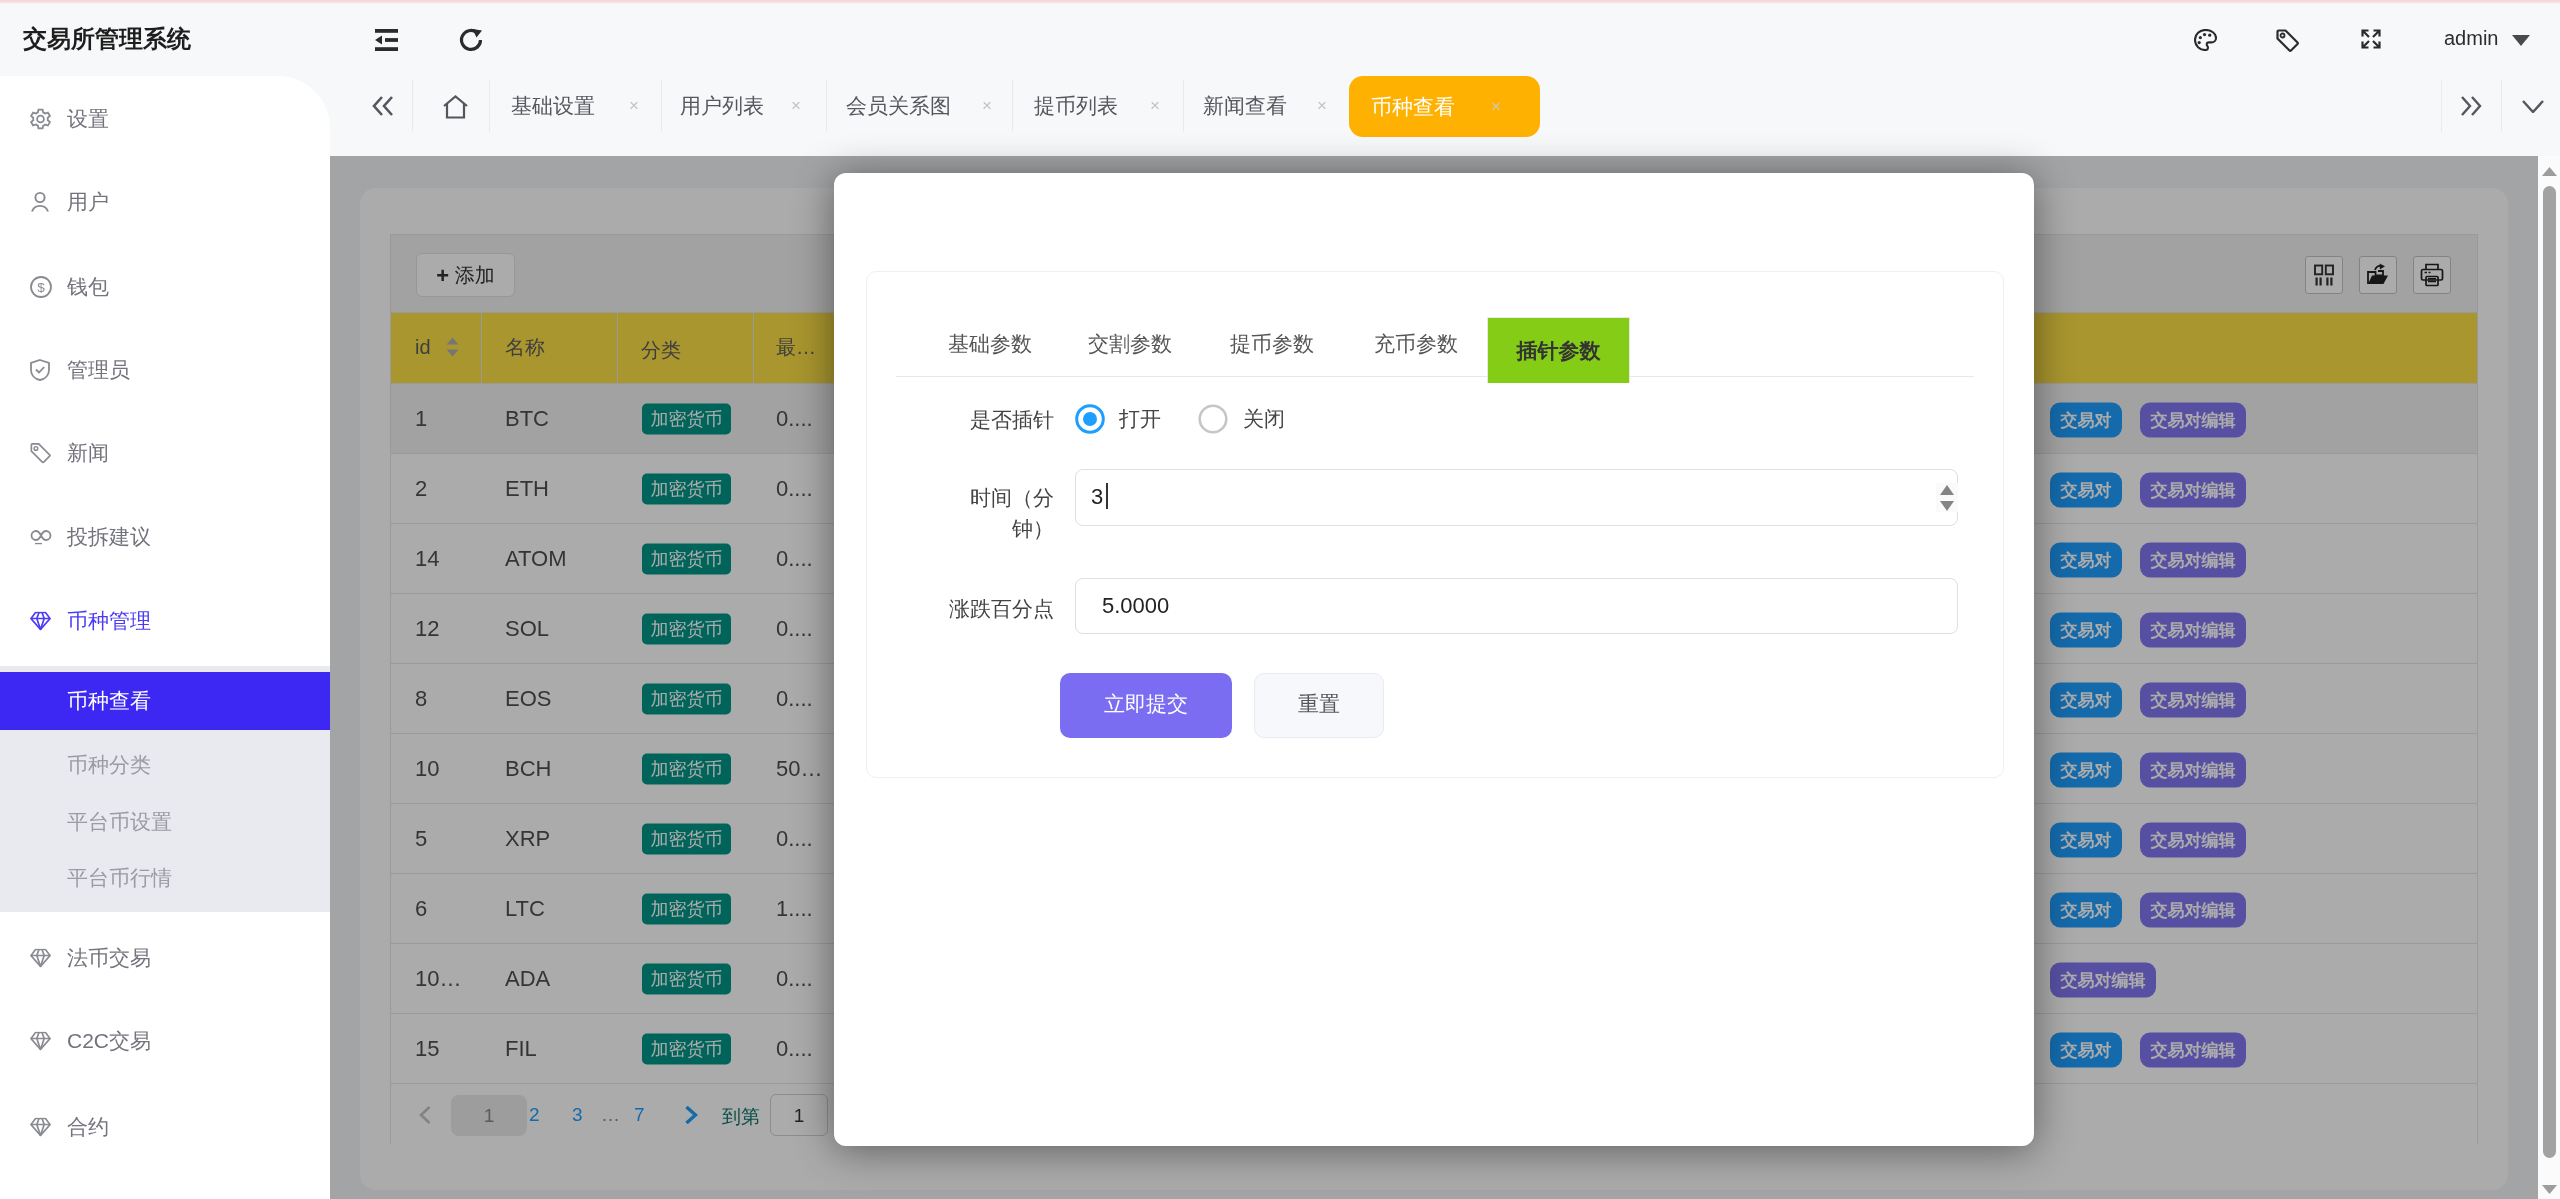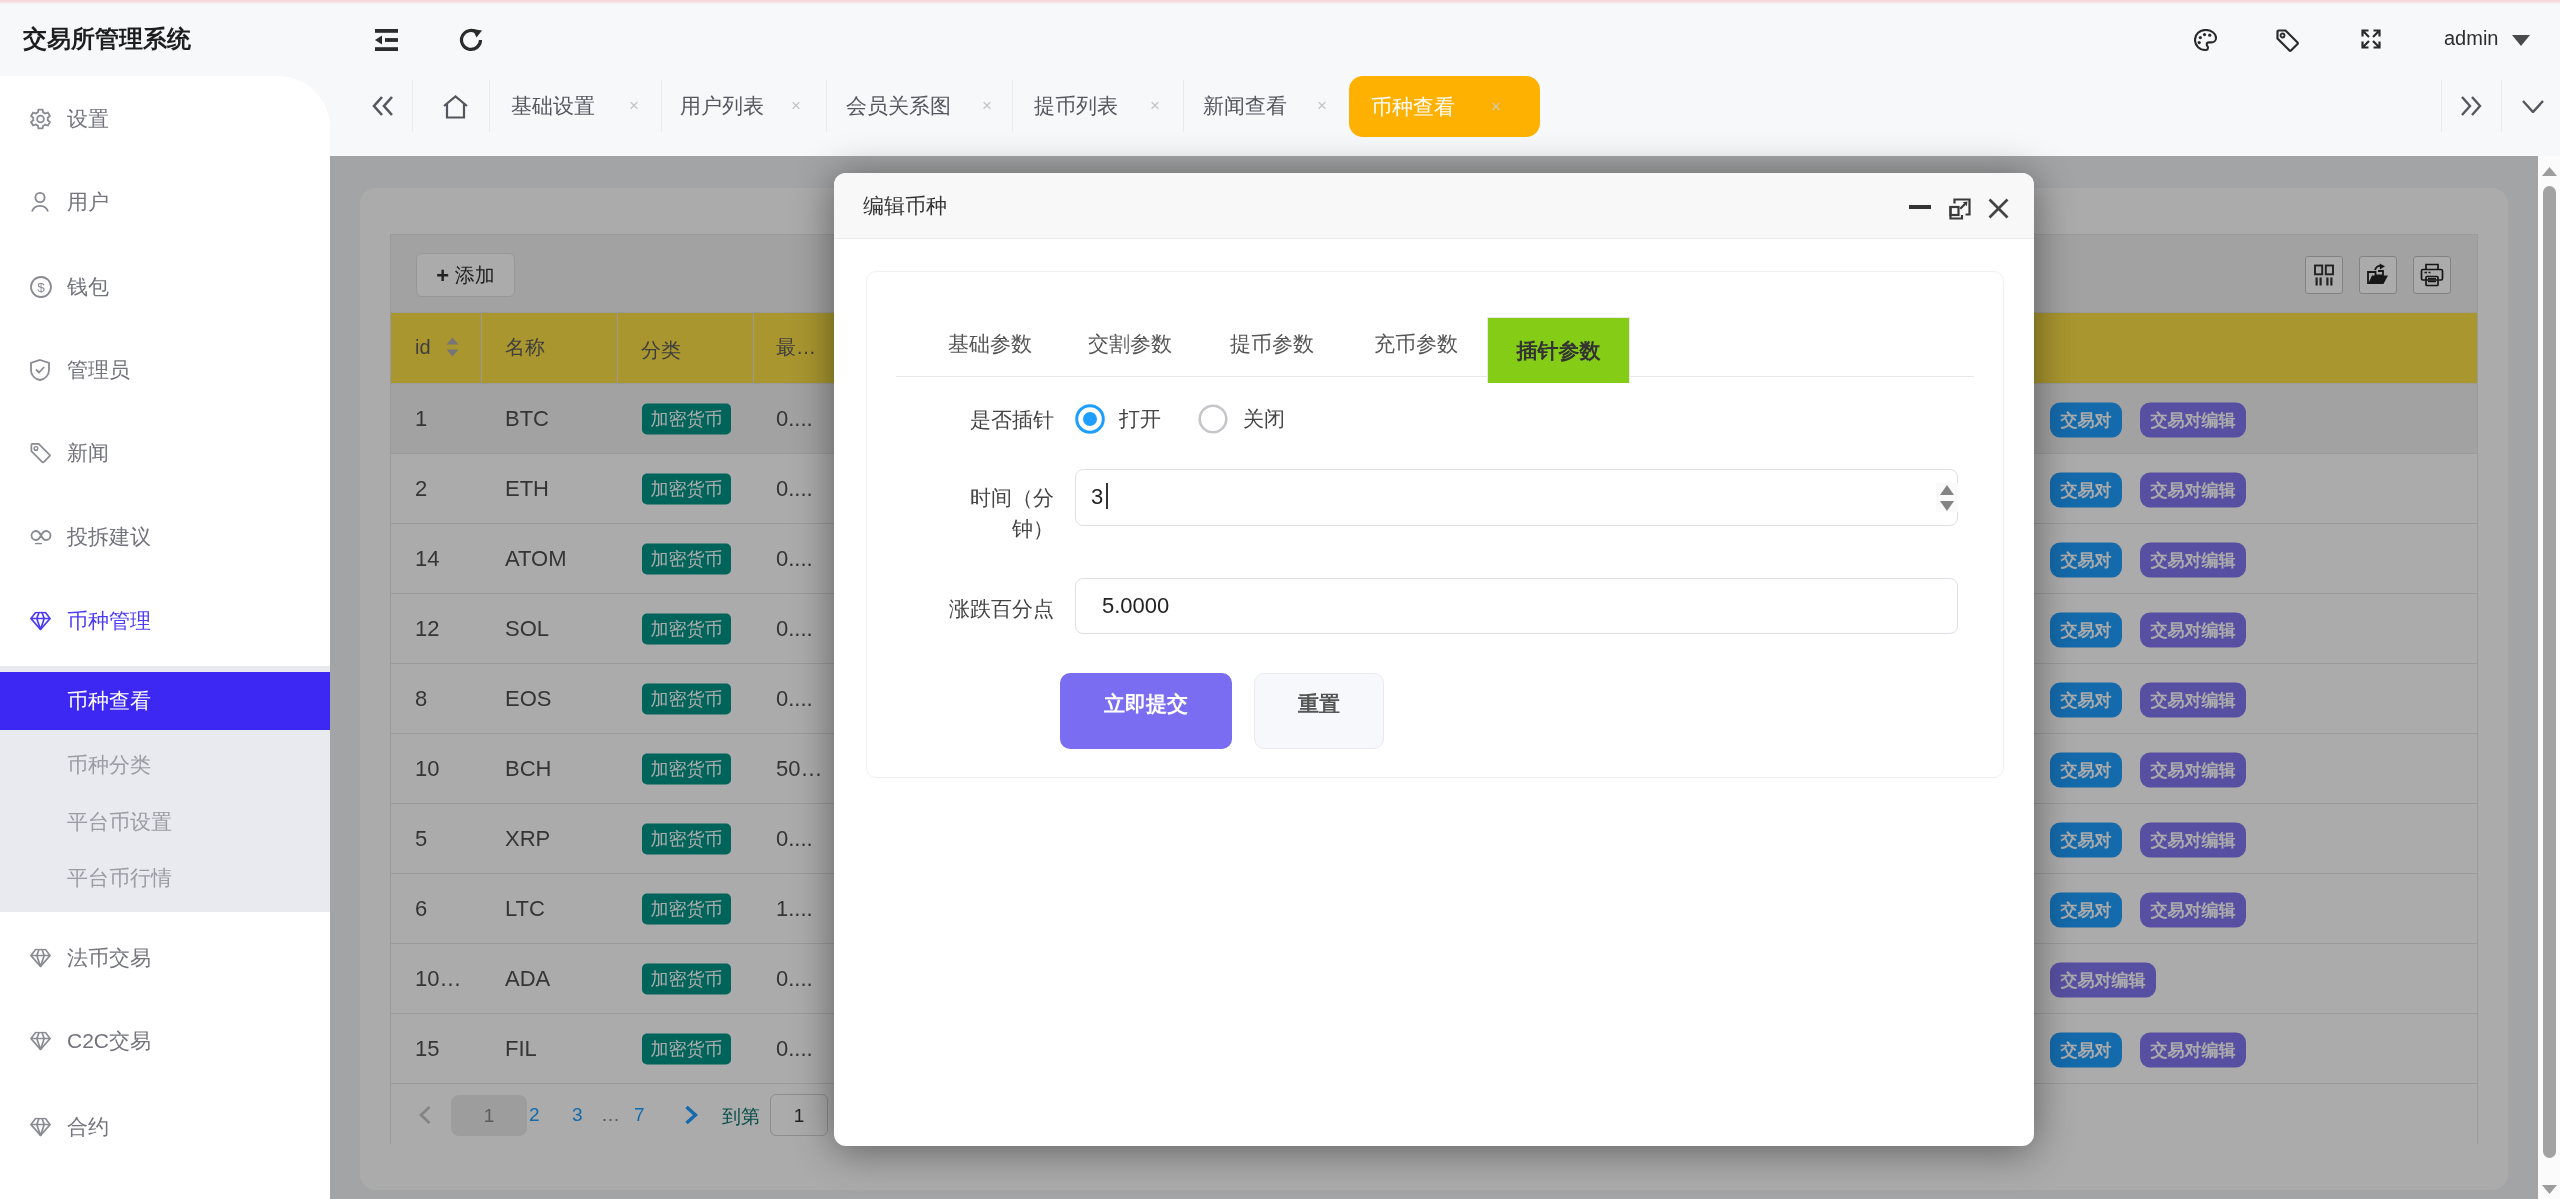--- a/index.html
+++ b/index.html
@@ -59,21 +59,21 @@
 #mtitle { position:absolute; left:29px; top:50%; transform:translateY(-50%); font-size:21px; color:#333; }
 #mpanel { position:absolute; left:32px; top:98px; width:1138px; height:507px; border:1px solid #f0f0f2; border-radius:10px; background:#fff; }
 
 #mtabline { position:absolute; left:62px; top:203px; width:1078px; height:1px; background:#e8e8e8; }
 .mtab { position:absolute; top:171px; transform:translate(-50%,-50%); font-size:21px; color:#555; white-space:nowrap; }
 #mtabactive { position:absolute; left:653px; top:144px; width:143px; height:66px; background:#84cc16; border:1px solid #e8e8e8; border-bottom:none; }
 #mtabactive .t { position:absolute; left:50%; top:50%; transform:translate(-50%,-50%); font-size:21px; color:#333; font-weight:bold; white-space:nowrap; }
 
 .flabel { position:absolute; font-size:21px; color:#444; text-align:right; }
 .finput { position:absolute; left:241px; width:883px; border:1.5px solid #dcdfe4; border-radius:8px; background:#fff; font-size:22px; color:#222; }
-.fbtn { position:absolute; top:500px; height:76px; border-radius:10px; font-size:21px; font-weight:bold; text-align:center; line-height:62px; }
+.fbtn { position:absolute; top:500px; height:65px; border-radius:10px; font-size:21px; font-weight:normal; text-align:center; line-height:62px; }
 </style>
 </head>
 <body>
 <div class="abs" id="topline"></div>
 <div class="abs" id="logo">交易所管理系统</div>
 
 <svg class="abs" style="left:375px;top:29px" width="23" height="22" viewBox="0 0 23 22">
   <rect x="0" y="0" width="23" height="3.8" fill="#2b2b2b"></rect>
   <rect x="10" y="9.1" width="13" height="3.8" fill="#2b2b2b"></rect>
   <rect x="0" y="18.2" width="23" height="3.8" fill="#2b2b2b"></rect>
@@ -395,41 +395,20 @@
   <svg class="abs" style="left:4px;top:11px" width="15" height="9" viewBox="0 0 15 9">
       <path d="M0 9 L7.5 0 L15 9 Z" fill="#9d9d9d"></path>
     </svg>
   <div id="sthumb"></div>
   <svg class="abs" style="left:4px;top:1029px" width="15" height="9" viewBox="0 0 15 9">
       <path d="M0 0 L15 0 L7.5 9 Z" fill="#9d9d9d"></path>
     </svg>
 </div>
 
 <div class="abs" id="modal">
-  <div id="mhead">
-    <div id="mtitle">编辑币种</div>
-    <div class="abs" style="left:1075px;top:32px;width:22px;height:4px;background:#333"></div>
-    <svg class="abs" style="left:1115px;top:24px" width="22" height="23" viewBox="0 0 22 23">
-      <g fill="none" stroke="#3a3a3a" stroke-width="2.2">
-        <path d="M1.5 10 L1.5 21.5 L13 21.5 L13 18 M1.5 13.5 L1.5 10 L5 10"></path>
-        <path d="M5.5 6.5 L5.5 2.5 L20.5 2.5 L20.5 17.5 L16.5 17.5"></path>
-        <rect x="1.5" y="10" width="8" height="8"></rect>
-        <path d="M11 12 L18.5 4.5 M18.5 4.5 L13.5 4.5 M18.5 4.5 L18.5 9.5" opacity="0"></path>
-      </g>
-      <path d="M11.2 11.8 L16 7" stroke="#3a3a3a" stroke-width="2.2"></path>
-        <path d="M18.5 4.5 L17.8 9.2 L13.8 5.2 Z" fill="#3a3a3a"></path>
-      <path d="M18.8 4.2 L12.6 4.9 L18.1 10.4 Z" fill="#3a3a3a" opacity="0"></path>
-    </svg>
-    <svg class="abs" style="left:1154px;top:25px" width="21" height="21" viewBox="0 0 21 21">
-        <g stroke="#444" stroke-width="2.6">
-          <path d="M1.5 1.5 L19.5 19.5"></path>
-          <path d="M19.5 1.5 L1.5 19.5"></path>
-        </g>
-      </svg>
-  </div>
   <div id="mpanel"></div>
   <div id="mtabline"></div>
   <div id="mtabactive">
       <div class="t">插针参数</div>
     </div>
   <div class="mtab" style="left:156px">基础参数</div>
   <div class="mtab" style="left:296px">交割参数</div>
   <div class="mtab" style="left:438px">提币参数</div>
   <div class="mtab" style="left:582px">充币参数</div>
 

